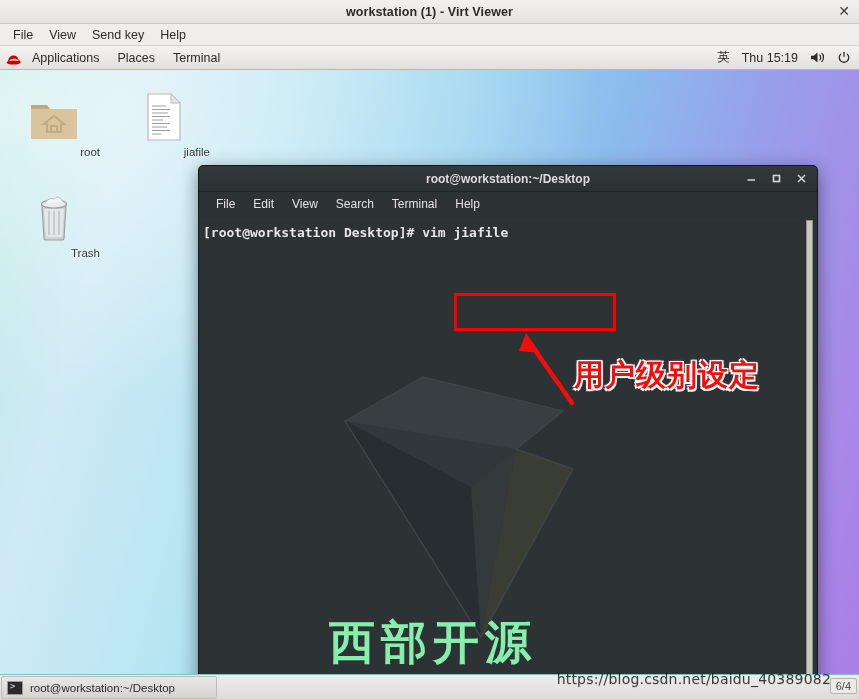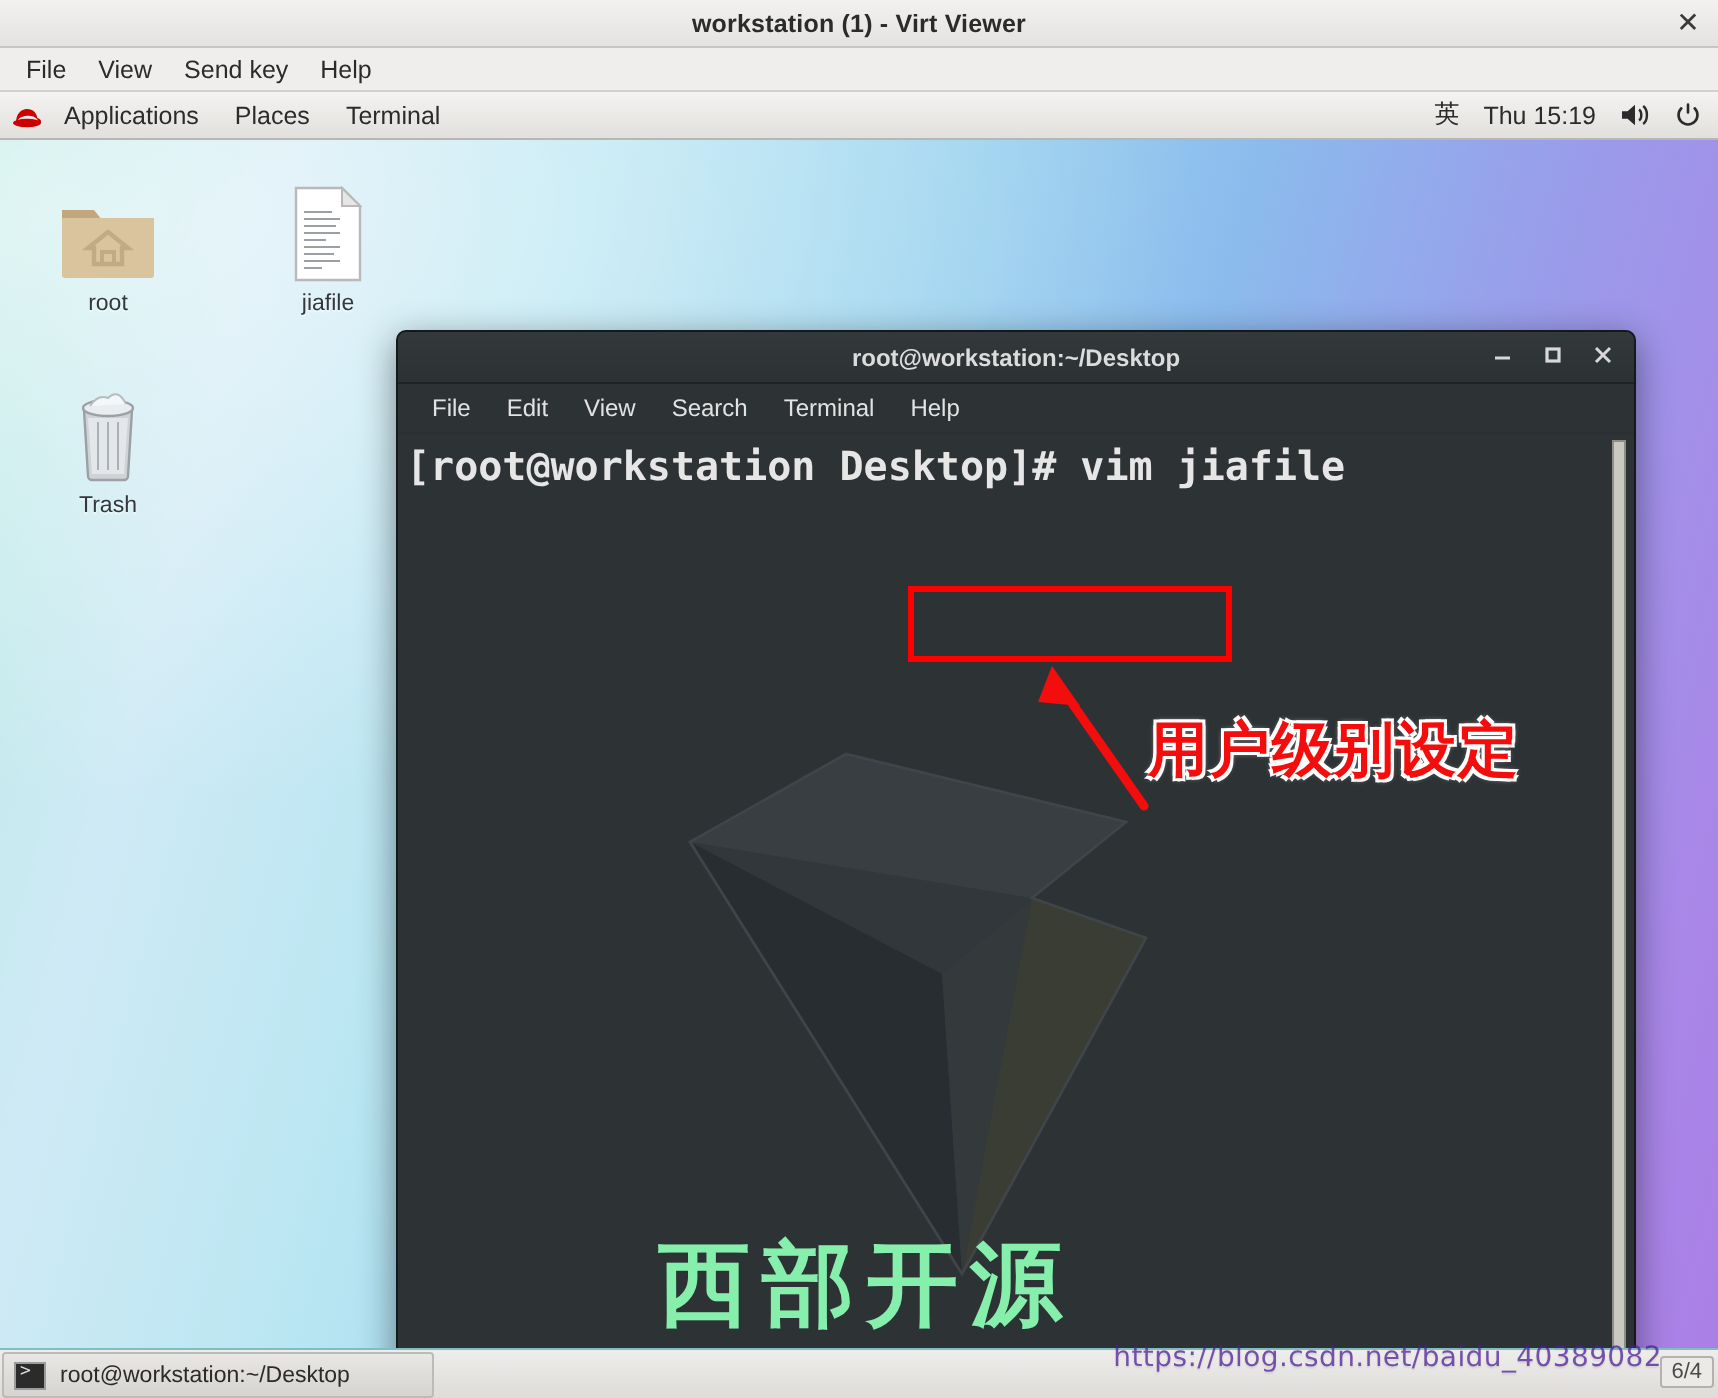--- a/index.html
+++ b/index.html
@@ -70,21 +70,21 @@
         #9cd3ef 48%,
         #8bbbed 62%,
         #9a9bea 78%,
         #a888e8 92%,
         #ab7fe6 100%);
     overflow:hidden;
   }
 
   
   .dt-icon {
-    position:absolute; width:92px; text-align:center; cursor:pointer;
+    position:absolute; width:92px; text-align:right; cursor:pointer;
   }
   .dt-icon .glyph { height:58px; display:flex; align-items:flex-end; justify-content:center; }
   .dt-icon .lbl {
     margin-top:4px; font-size:11.5px; color:#33383d;
     text-shadow:0 1px 1px rgba(255,255,255,.7);
   }
   #ic-root  { left:8px;  top:14px; }
   #ic-jiafile { left:118px; top:14px; }
   #ic-trash { left:8px;  top:115px; }
 
@@ -114,21 +114,21 @@
     height:25px; background:#2d3235; display:flex; align-items:center;
     padding-left:8px; border-bottom:1px solid #2a2f32;
   }
   .term-mb .mi { font-size:12px; color:#e2e2e2; padding:2px 9px; cursor:pointer; }
   .term-body {
     position:relative; height:478px; background:#2d3235;
     padding:6px 0 0 4px; overflow:hidden;
   }
   .term-line {
     font-family:"DejaVu Sans Mono", monospace;
-    font-size:20px; color:#e6e6e6; white-space:pre;
+    font-size:13px; color:#e6e6e6; white-space:pre;
     line-height:20px; font-weight:bold; letter-spacing:0px;
   }
   .term-scroll {
     position:absolute; right:3px; top:3px; width:9px; height:468px;
     background:#2d3235;
   }
   .term-scroll i {
     position:absolute; left:1px; top:0; width:7px; height:100%;
     background:#c9c9c2; border:1px solid #8e8e88; display:block;
   }
@@ -186,21 +186,21 @@
   }
   .tb-item .lbl { font-size:11.5px; color:#2b2b2b; white-space:nowrap; }
   .tb-rest { flex:1; height:25px; }
   .tb-pages {
     position:absolute; right:2px; top:3px;
     border:1px solid #b4b2af; background:#eceae7;
     font-size:11px; color:#4a4a4a; padding:1px 5px; border-radius:2px;
   }
   .wm-url {
     position:absolute; right:28px; top:671px;
-    font-size:14px; color:#4c1d95; opacity:.75;
+    font-size:14px; color:#000000; opacity:.75;
     letter-spacing:.2px; pointer-events:none;
     text-shadow:0 1px 1px rgba(0,0,0,.12);
     font-family:"DejaVu Sans", sans-serif;
   }
 </style>
 </head>
 <body>
 
 <div id="root">
 

